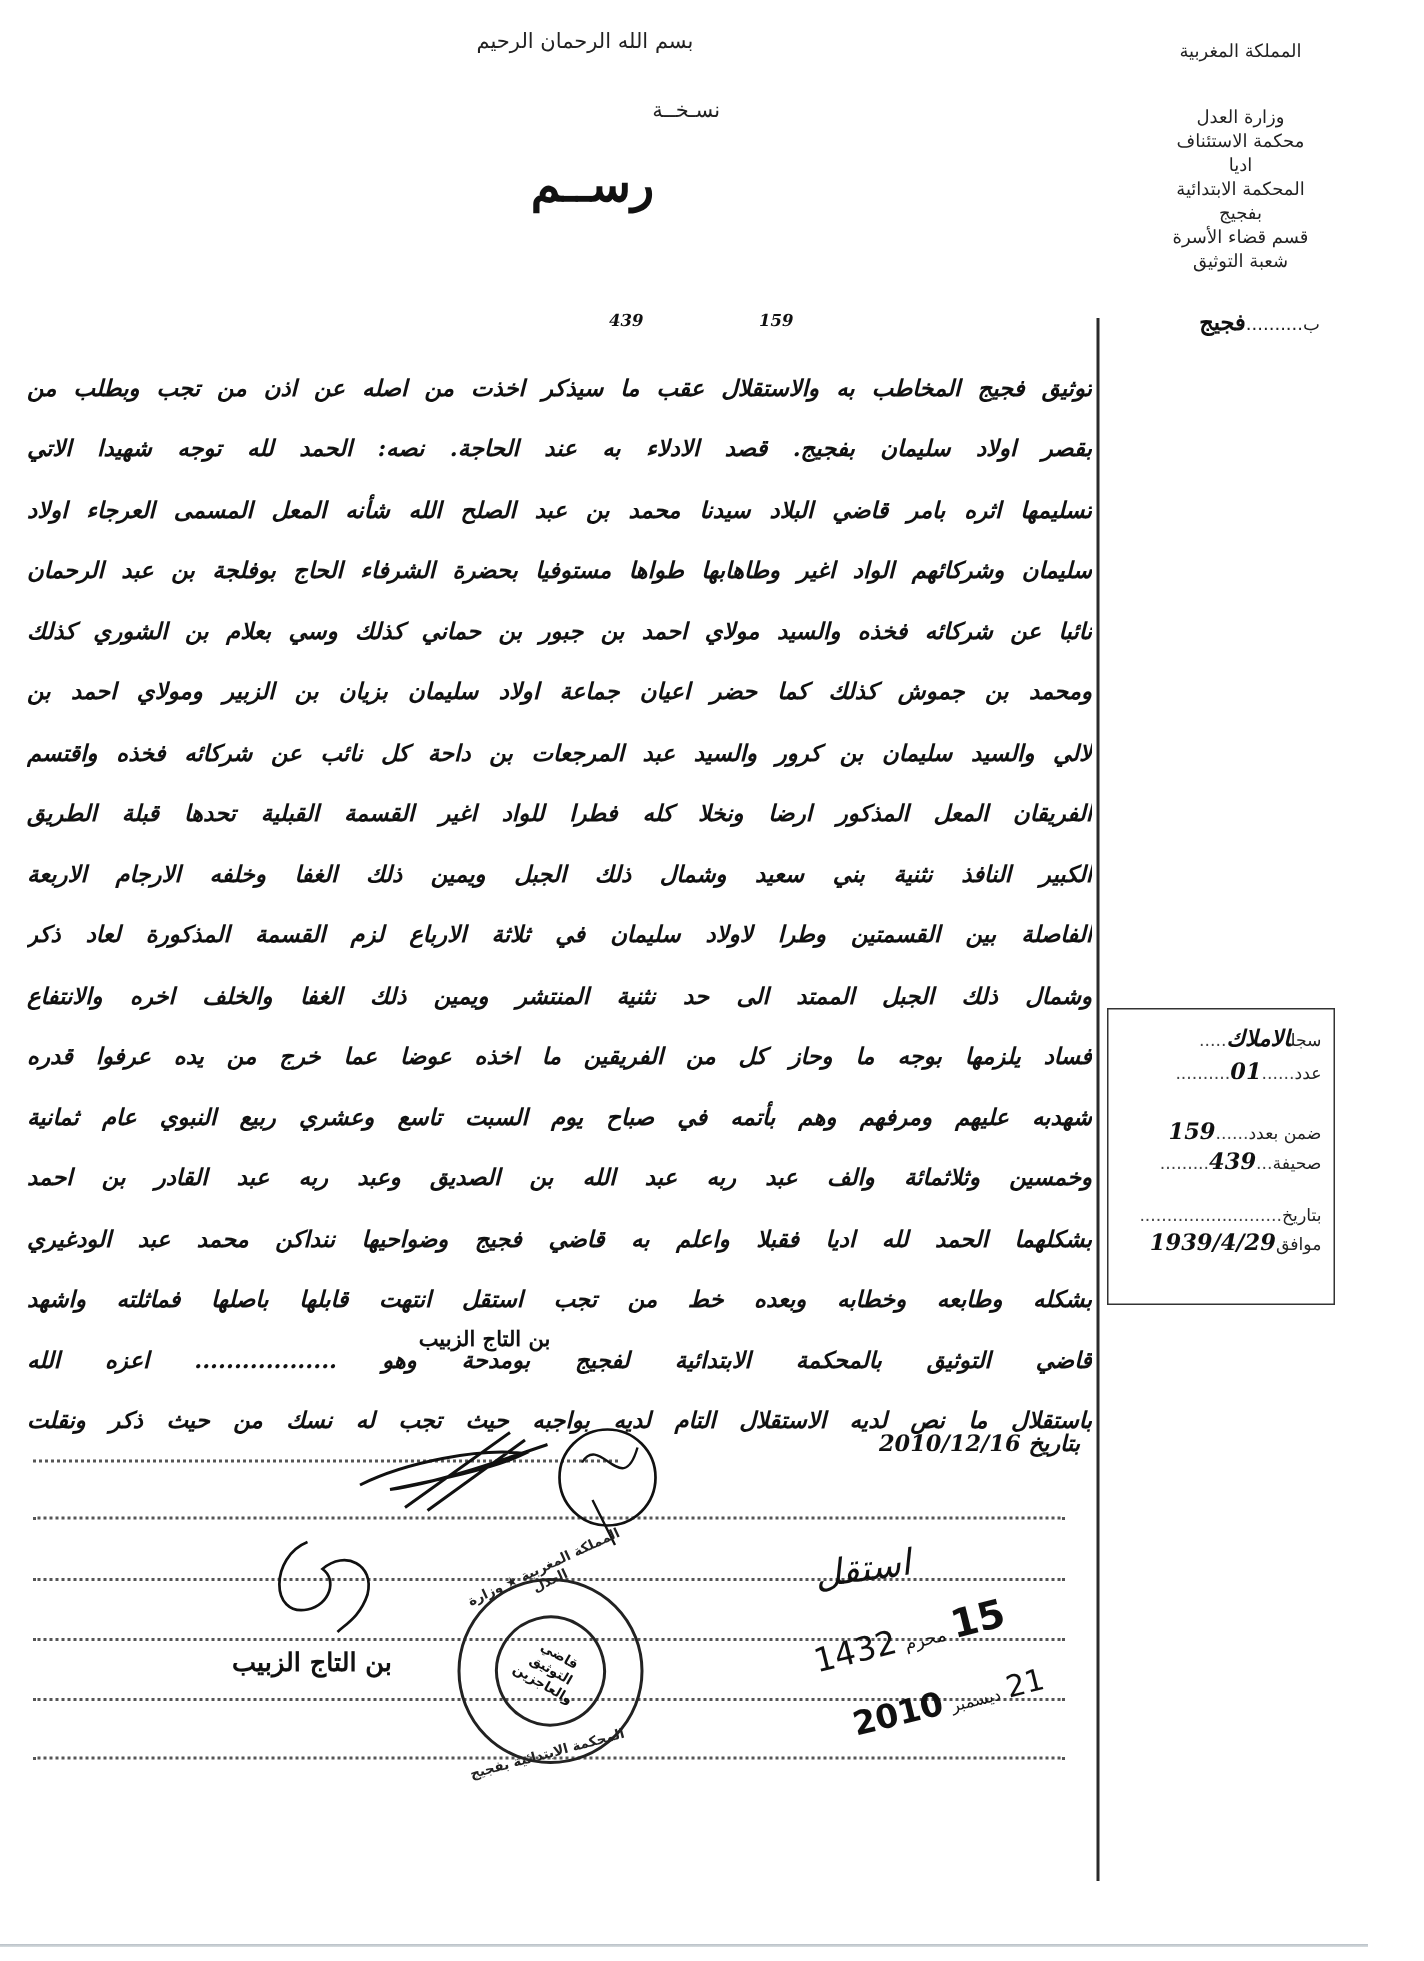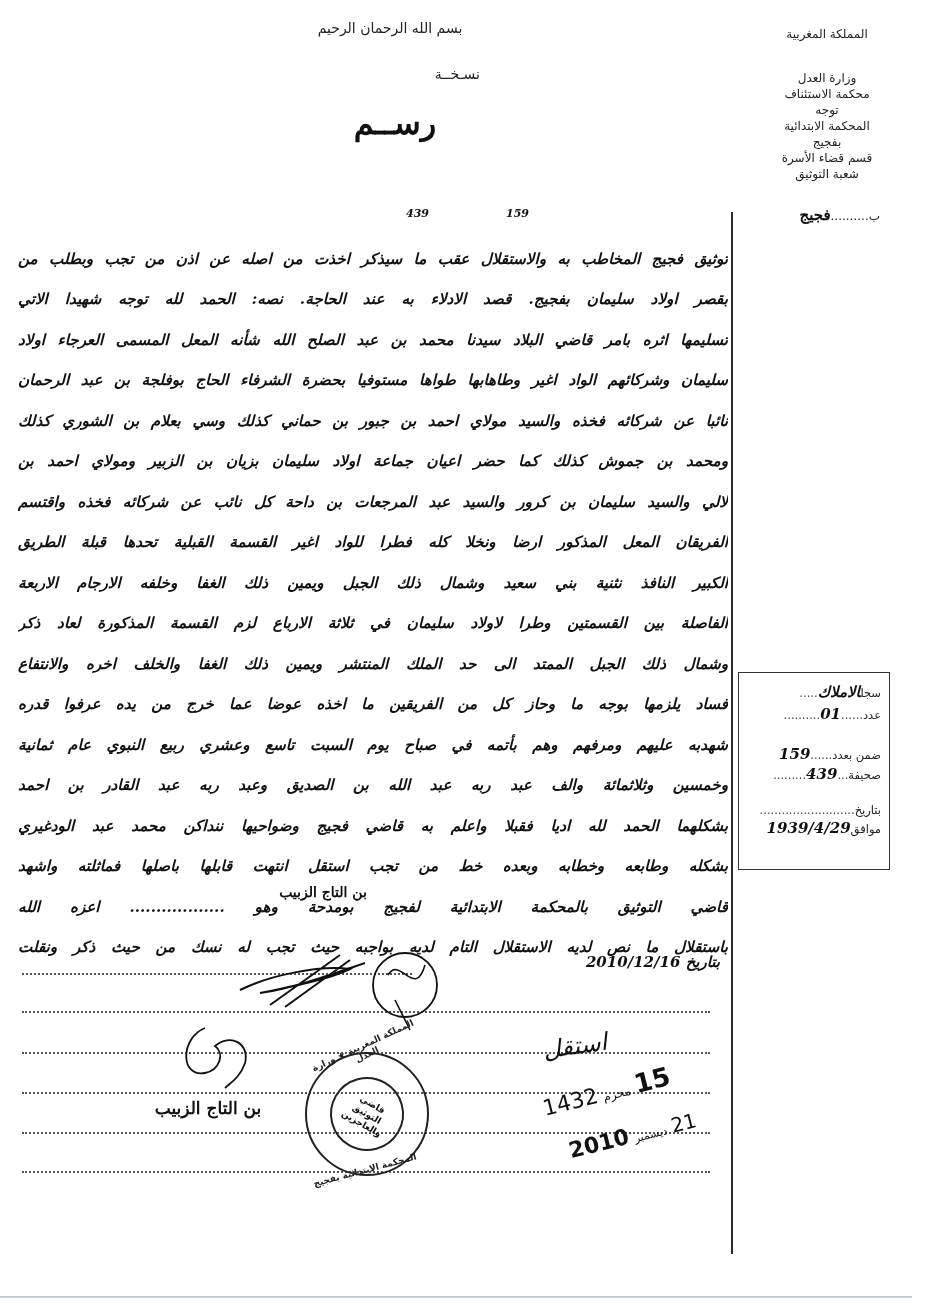--- a/index.html
+++ b/index.html
@@ -76,21 +76,21 @@
 
 <div class="center-basmala">بسم الله الرحمان الرحيم</div>
 <div class="center-copy">نسـخــة</div>
 <div class="center-official">رســم</div>
 
 <div class="inst">
   <div class="kingdom">المملكة المغربية</div>
   <div class="block">
     <span class="line">وزارة العدل</span>
     <span class="line">محكمة الاستئناف</span>
-    <span class="line">توجه</span>
+    <span class="line">اديا</span>
     <span class="line">المحكمة الابتدائية</span>
     <span class="line">بفجيج</span>
     <span class="line">قسم قضاء الأسرة</span>
     <span class="line">شعبة التوثيق</span>
   </div>
 </div>
 <div class="place-line">
   <span>ب</span><span class="dots">..........</span><span class="hand">فجيج</span>
 </div>
 
@@ -101,21 +101,21 @@
   <div class="hline">توثيق فجيج المخاطب به والاستقلال عقب ما سيذكر اخذت من اصله عن اذن من تجب وبطلب من</div>
   <div class="hline">بقصر اولاد سليمان بفجيج. قصد الادلاء به عند الحاجة. نصه: الحمد لله توجه شهيدا الاتي</div>
   <div class="hline">تسليمها اثره بامر قاضي البلاد سيدنا محمد بن عبد الصلح الله شأنه المعل المسمى العرجاء اولاد</div>
   <div class="hline">سليمان وشركائهم الواد اغير وطاهابها طواها مستوفيا بحضرة الشرفاء الحاج بوفلجة بن عبد الرحمان</div>
   <div class="hline">نائبا عن شركائه فخذه والسيد مولاي احمد بن جبور بن حماني كذلك وسي بعلام بن الشوري كذلك</div>
   <div class="hline">ومحمد بن جموش كذلك كما حضر اعيان جماعة اولاد سليمان بزيان بن الزبير ومولاي احمد بن</div>
   <div class="hline">لالي والسيد سليمان بن كرور والسيد عبد المرجعات بن داحة كل نائب عن شركائه فخذه واقتسم</div>
   <div class="hline">الفريقان المعل المذكور ارضا ونخلا كله فطرا للواد اغير القسمة القبلية تحدها قبلة الطريق</div>
   <div class="hline">الكبير النافذ نثنية بني سعيد وشمال ذلك الجبل ويمين ذلك الغفا وخلفه الارجام الاربعة</div>
   <div class="hline">الفاصلة بين القسمتين وطرا لاولاد سليمان في ثلاثة الارباع لزم القسمة المذكورة لعاد ذكر</div>
-  <div class="hline">وشمال ذلك الجبل الممتد الى حد الملك المنتشر ويمين ذلك الغفا والخلف اخره والانتفاع</div>
+  <div class="hline">وشمال ذلك الجبل الممتد الى حد نثنية المنتشر ويمين ذلك الغفا والخلف اخره والانتفاع</div>
   <div class="hline">فساد يلزمها بوجه ما وحاز كل من الفريقين ما اخذه عوضا عما خرج من يده عرفوا قدره</div>
   <div class="hline">شهدبه عليهم ومرفهم وهم بأتمه في صباح يوم السبت تاسع وعشري ربيع النبوي عام ثمانية</div>
   <div class="hline">وخمسين وثلاثمائة والف عبد ربه عبد الله بن الصديق وعبد ربه عبد القادر بن احمد</div>
   <div class="hline">بشكلهما الحمد لله اديا فقبلا واعلم به قاضي فجيج وضواحيها ننداكن محمد عبد الودغيري</div>
   <div class="hline">بشكله وطابعه وخطابه وبعده خط من تجب استقل انتهت قابلها باصلها فماثلته واشهد</div>
   <div class="hline">قاضي التوثيق بالمحكمة الابتدائية لفجيج بومدحة وهو .................. اعزه الله</div>
   <div class="hline">باستقلال ما نص لديه الاستقلال التام لديه بواجبه حيث تجب له نسك من حيث ذكر ونقلت</div>
 </div>
 <div class="signer-name-inline">بن التاج الزبيب</div>
 

